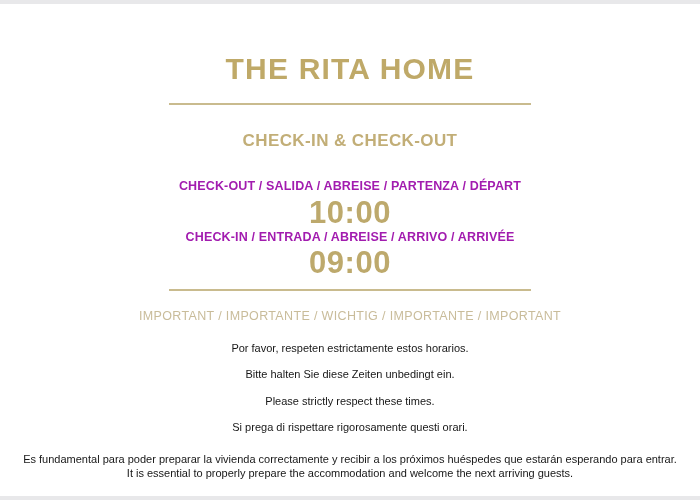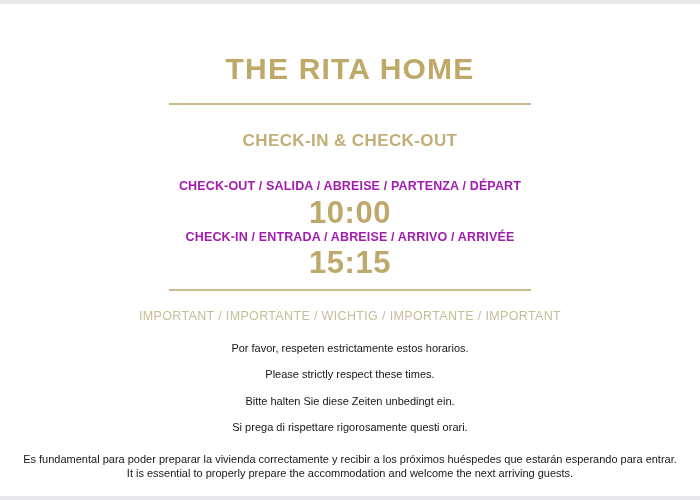--- a/index.html
+++ b/index.html
@@ -139,32 +139,32 @@
   <div class="rule top-rule"></div>
 
   <div class="subtitle">CHECK-IN &amp; CHECK-OUT</div>
 
   <div class="times">
 
     <div class="time-label">CHECK-OUT / SALIDA / ABREISE / PARTENZA / DÉPART</div>
     <div class="time-value">10:00</div>
 
     <div class="time-label">CHECK-IN / ENTRADA / ABREISE / ARRIVO / ARRIVÉE</div>
-    <div class="time-value">15:15</div>
+    <div class="time-value">09:00</div>
 
   </div>
 
   <div class="rule mid-rule"></div>
 
   <div class="important">IMPORTANT / IMPORTANTE / WICHTIG / IMPORTANTE / IMPORTANT</div>
 
   <div class="body-lines">
     <div class="body-line">Por favor, respeten estrictamente estos horarios.</div>
+    <div class="body-line">Bitte halten Sie diese Zeiten unbedingt ein.</div>
     <div class="body-line">Please strictly respect these times.</div>
-    <div class="body-line">Bitte halten Sie diese Zeiten unbedingt ein.</div>
     <div class="body-line">Si prega di rispettare rigorosamente questi orari.</div>
   </div>
 
   <div class="closing-lines">
     <div class="closing-line">Es fundamental para poder preparar la vivienda correctamente y recibir a los próximos huéspedes que estarán esperando para entrar.</div>
     <div class="closing-line">It is essential to properly prepare the accommodation and welcome the next arriving guests.</div>
   </div>
 
 </div>
 

